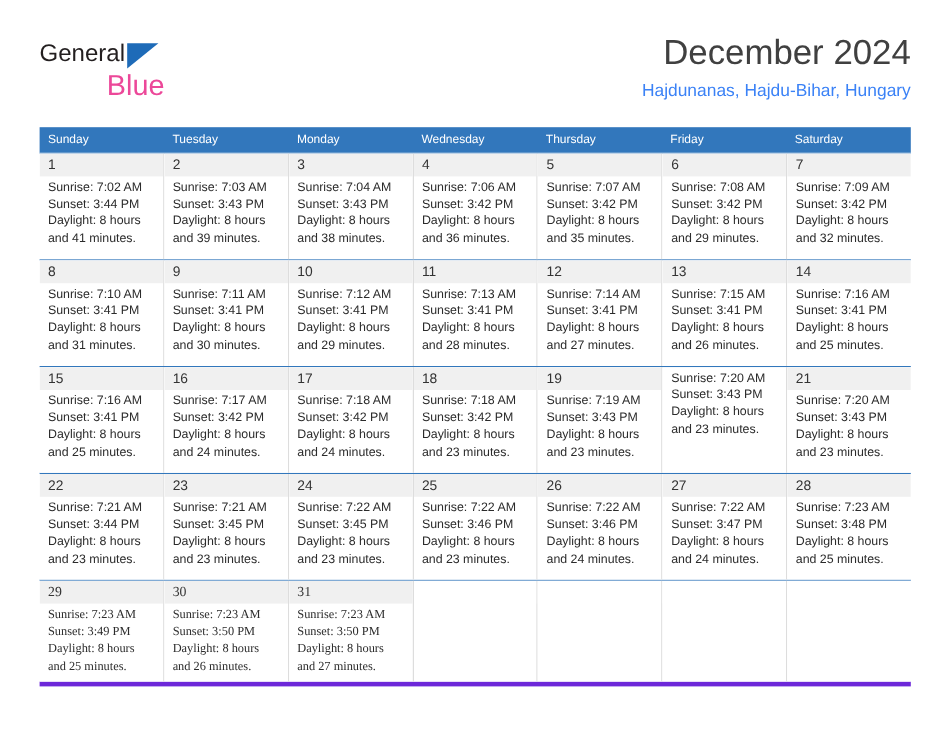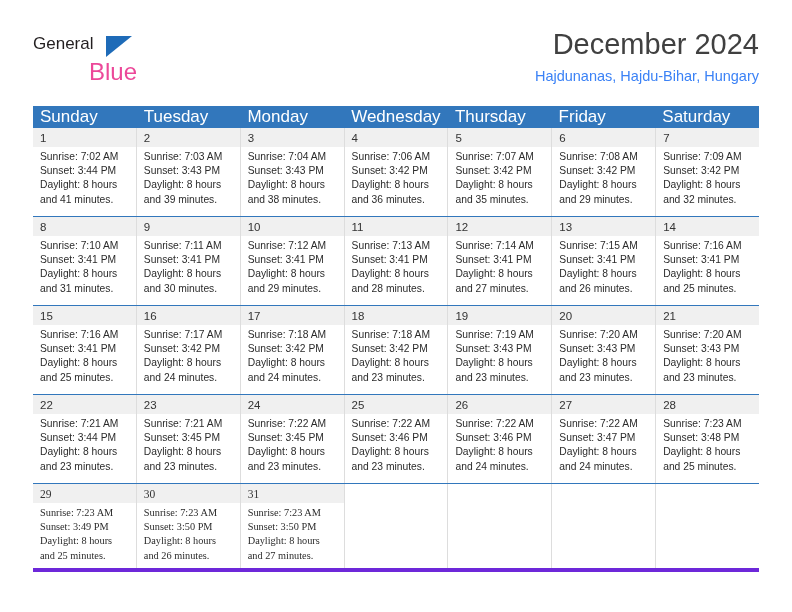--- a/index.html
+++ b/index.html
@@ -33,21 +33,21 @@
     position: absolute;
     left: 0;
     top: 8px;
     width: 220px;
     height: 56px;
   }
   .brand-general {
     position: absolute;
     left: 0;
     top: 0;
-    font-size: 17px;
+    font-size: 20px;
     letter-spacing: 0px;
     color: #231f20;
     font-family: "Liberation Sans", sans-serif;
   }
   .brand-triangle {
     position: absolute;
     left: 73px;
     top: 2px;
     width: 0;
     height: 0;
@@ -90,21 +90,21 @@
     width: 726px;
   }
   .weekday-row {
     display: flex;
     background: #3277bc;
     height: 21px;
   }
   .weekday {
     flex: 1 1 0;
     color: #ffffff;
-    font-size: 17px;
+    font-size: 10px;
     line-height: 21px;
     padding-left: 7px;
     box-sizing: border-box;
     overflow: hidden;
     white-space: nowrap;
   }
   .week {
     display: flex;
     border-top: 1px solid #3277bc;
     height: 89px;
@@ -356,21 +356,20 @@
       <div class="day-cell">
         <div class="daynum-band"><span class="daynum">19</span></div>
         <div class="day-body">
           <div class="day-line">Sunrise: 7:19 AM</div>
           <div class="day-line">Sunset: 3:43 PM</div>
           <div class="day-line">Daylight: 8 hours</div>
           <div class="day-line">and 23 minutes.</div>
         </div>
       </div>
       <div class="day-cell">
-        <div class="daynum-band"><span class="daynum">20</span></div>
         <div class="day-body">
           <div class="day-line">Sunrise: 7:20 AM</div>
           <div class="day-line">Sunset: 3:43 PM</div>
           <div class="day-line">Daylight: 8 hours</div>
           <div class="day-line">and 23 minutes.</div>
         </div>
       </div>
       <div class="day-cell">
         <div class="daynum-band"><span class="daynum">21</span></div>
         <div class="day-body">

